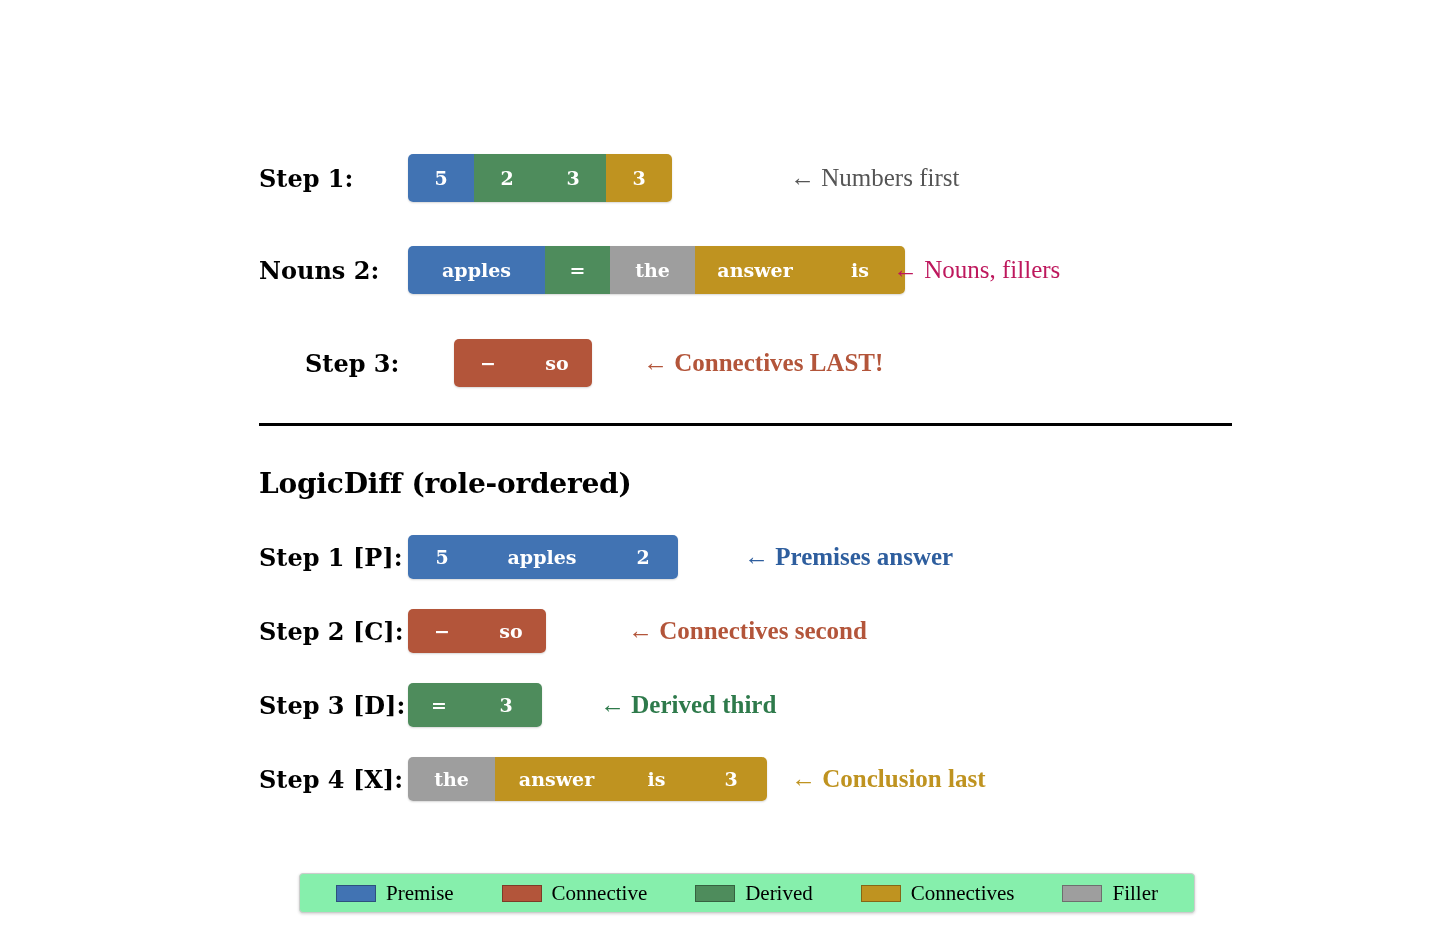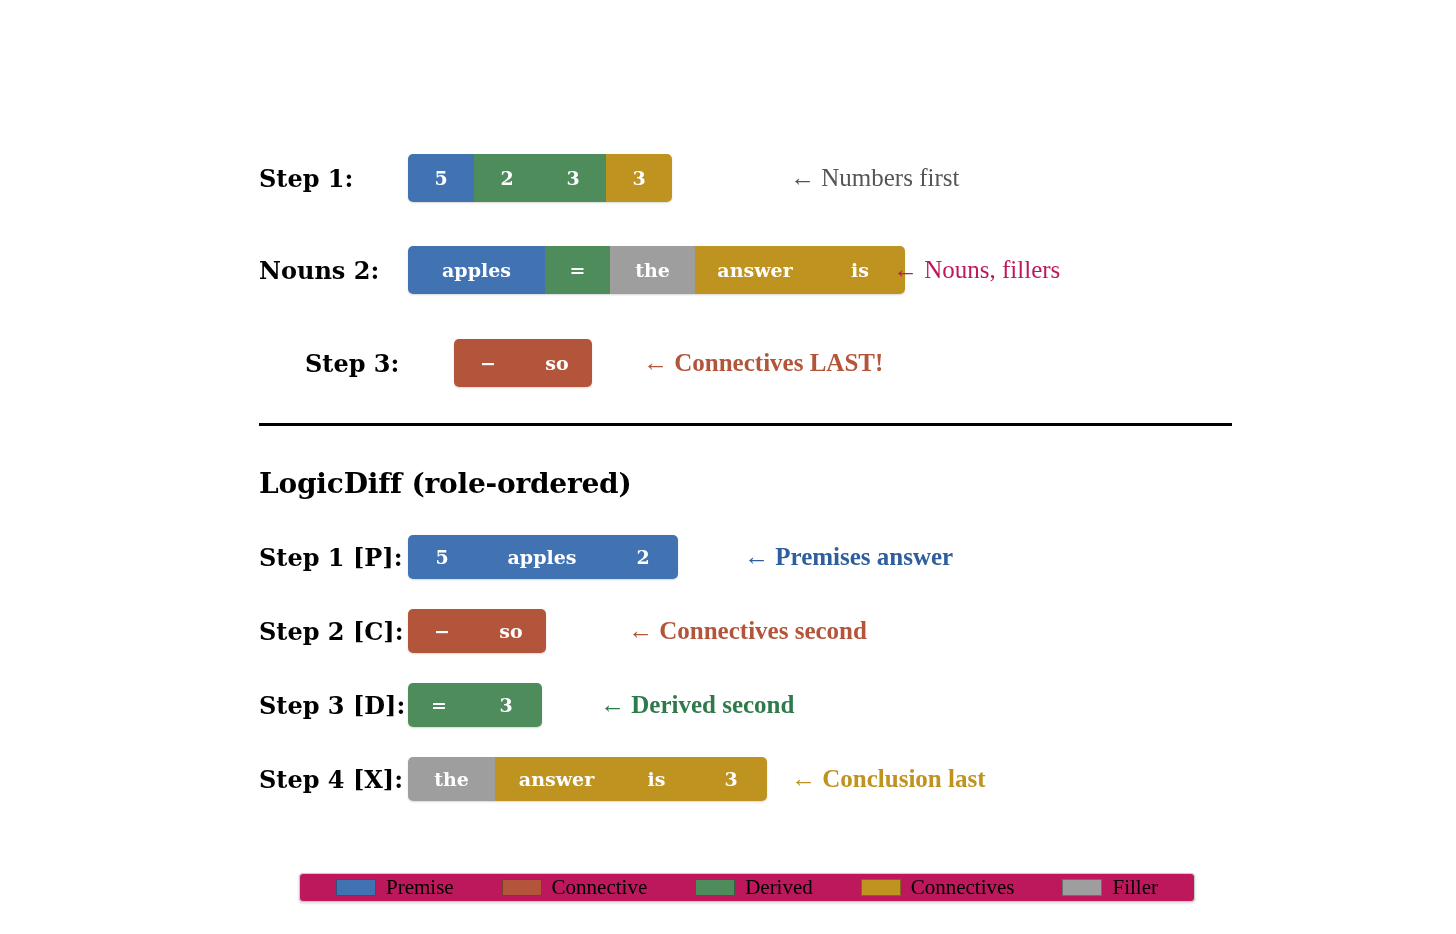--- a/index.html
+++ b/index.html
@@ -104,23 +104,23 @@
   }
   .anno.plain { color: #555555; font-weight: normal; }
   .anno.bold  { font-weight: bold; }
 
   
   .legend {
     position: absolute;
     left: 299px;
     top: 873px;
     width: 896px;
-    height: 29px;
+    height: 40px;
     box-sizing: border-box;
-    background: #be185d;
+    background: #86efac;
     border: 1px solid #cccccc;
     border-radius: 4px;
     box-shadow: 0 1px 3px rgba(0,0,0,0.18);
     display: flex;
     align-items: center;
     justify-content: space-around;
     padding: 0 12px;
   }
   .legend-item {
     display: flex;
@@ -236,21 +236,21 @@
       <div class="step-row" style="left: 259px; top: 679px; width: 1000px;">
         <div class="step-label">Step 3 [D]:</div>
         <div class="bar h44" style="left: 149px; top: 50%; transform: translateY(-50%); height: 44px;">
           <div class="seg" style="width: 62px; background: rgb(78, 140, 92);">
             <span class="tok">=</span>
           </div>
           <div class="seg" style="width: 72px; background: rgb(78, 140, 92);">
             <span class="tok">3</span>
           </div>
         </div>
-        <div class="anno bold" style="left: 341px; color: rgb(46, 122, 75);">← Derived second</div>
+        <div class="anno bold" style="left: 341px; color: rgb(46, 122, 75);">← Derived third</div>
       </div>
       <div class="step-row" style="left: 259px; top: 753px; width: 1000px;">
         <div class="step-label">Step 4 [X]:</div>
         <div class="bar h44" style="left: 149px; top: 50%; transform: translateY(-50%); height: 44px;">
           <div class="seg" style="width: 87px; background: rgb(158, 158, 158);">
             <span class="tok">the</span>
           </div>
           <div class="seg" style="width: 123px; background: rgb(191, 147, 32);">
             <span class="tok">answer</span>
           </div>

